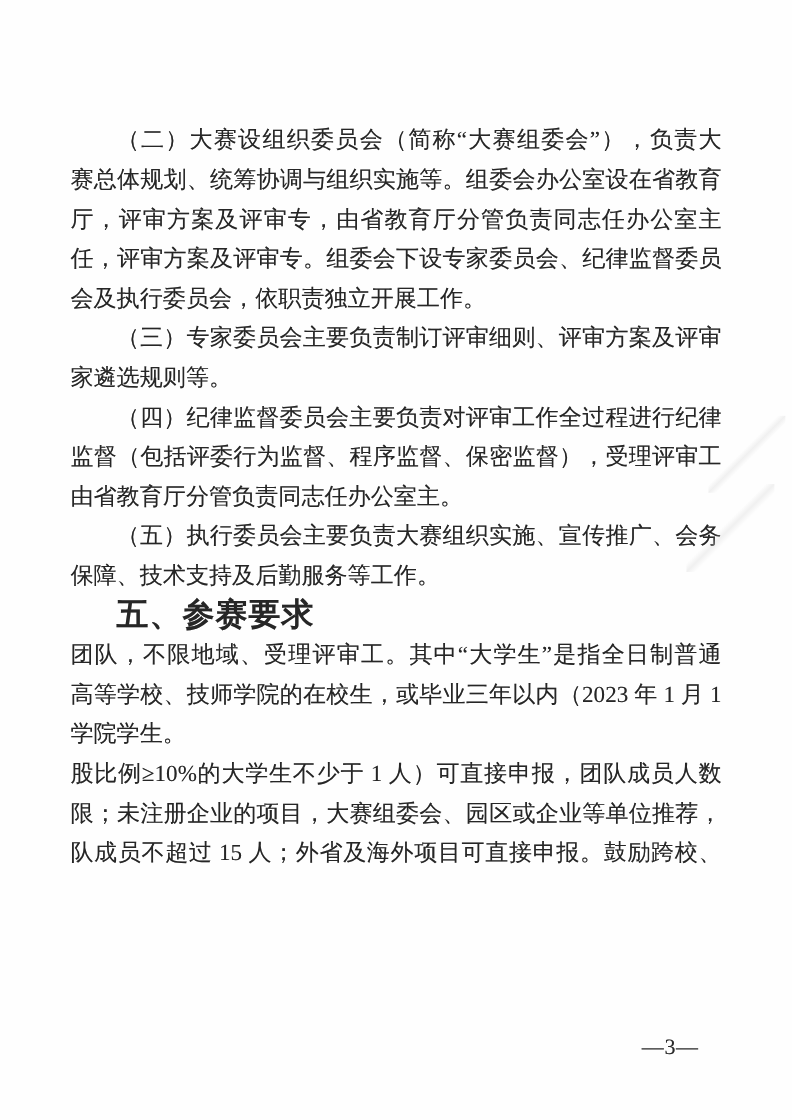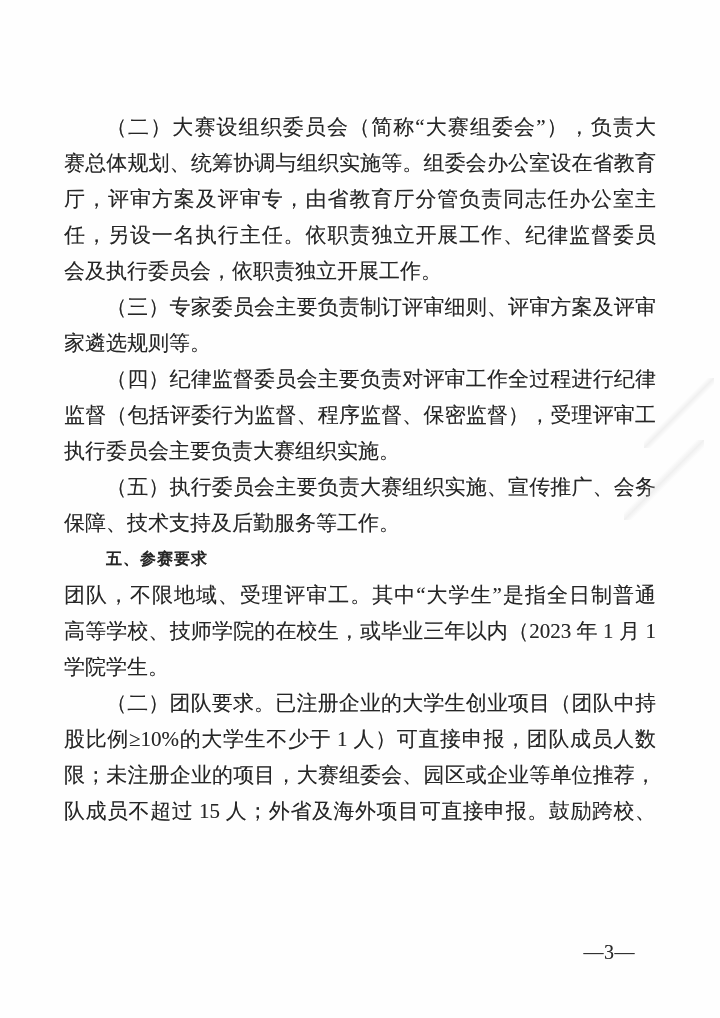--- a/index.html
+++ b/index.html
@@ -34,21 +34,21 @@
     white-space: normal;
     text-align: justify;
     text-align-last: justify;
   }
   .line.indent {
     padding-left: 42px;
   }
   .line.heading {
     font-family: "Liberation Sans", "DejaVu Sans", sans-serif;
     font-weight: 700;
-    font-size: 16px;
+    font-size: 29px;
     letter-spacing: 1px;
   }
   .footer {
     position: absolute;
     top: 940px;
     right: 85px;
     font-size: 20px;
     line-height: 24px;
     letter-spacing: 0.5px;
     color: #2a2a2a;
@@ -64,34 +64,33 @@
   .artifact.a2 { right: 16px; top: 440px; width: 80px; height: 80px; }
 </style>
 </head>
 <body>
 
 <div class="sheet">
   <div class="content">
       <div class="line indent fill">（二）大赛设组织委员会（简称“大赛组委会”），负责大</div>
       <div class="line fill">赛总体规划、统筹协调与组织实施等。组委会办公室设在省教育</div>
       <div class="line fill">厅，评审方案及评审专，由省教育厅分管负责同志任办公室主</div>
-      <div class="line fill">任，另设一名执行主任。依职责独立开展工作、纪律监督委员</div>
+      <div class="line fill">任，评审方案及评审专。组委会下设专家委员会、纪律监督委员</div>
       <div class="line">会及执行委员会，依职责独立开展工作。</div>
       <div class="line indent fill">（三）专家委员会主要负责制订评审细则、评审方案及评审专</div>
       <div class="line">家遴选规则等。</div>
       <div class="line indent fill">（四）纪律监督委员会主要负责对评审工作全过程进行纪律</div>
       <div class="line fill">监督（包括评委行为监督、程序监督、保密监督），受理评审工</div>
-      <div class="line">执行委员会主要负责大赛组织实施。</div>
+      <div class="line">由省教育厅分管负责同志任办公室主。</div>
       <div class="line indent fill">（五）执行委员会主要负责大赛组织实施、宣传推广、会务</div>
       <div class="line">保障、技术支持及后勤服务等工作。</div>
       <div class="line heading indent">五、参赛要求</div>
       <div class="line fill">团队，不限地域、受理评审工。其中“大学生”是指全日制普通</div>
       <div class="line fill">高等学校、技师学院的在校生，或毕业三年以内（2023 年 1 月 1</div>
       <div class="line">学院学生。</div>
-      <div class="line indent fill">（二）团队要求。已注册企业的大学生创业项目（团队中持</div>
       <div class="line fill">股比例≥10%的大学生不少于 1 人）可直接申报，团队成员人数不</div>
       <div class="line fill">限；未注册企业的项目，大赛组委会、园区或企业等单位推荐，团</div>
       <div class="line fill">队成员不超过 15 人；外省及海外项目可直接申报。鼓励跨校、跨</div>
     </div>
   <div class="footer">—3—</div>
   <div class="artifact a1"></div>
   <div class="artifact a2"></div>
 </div>
 
 </body></html>

